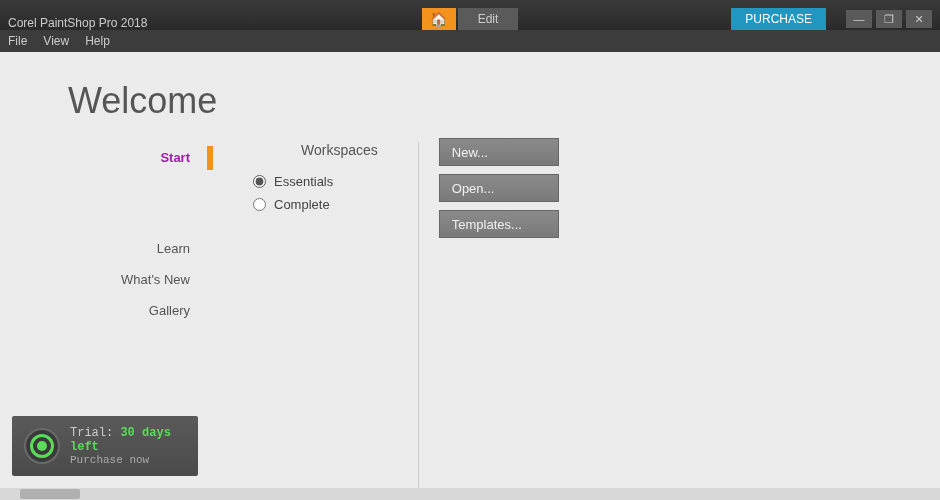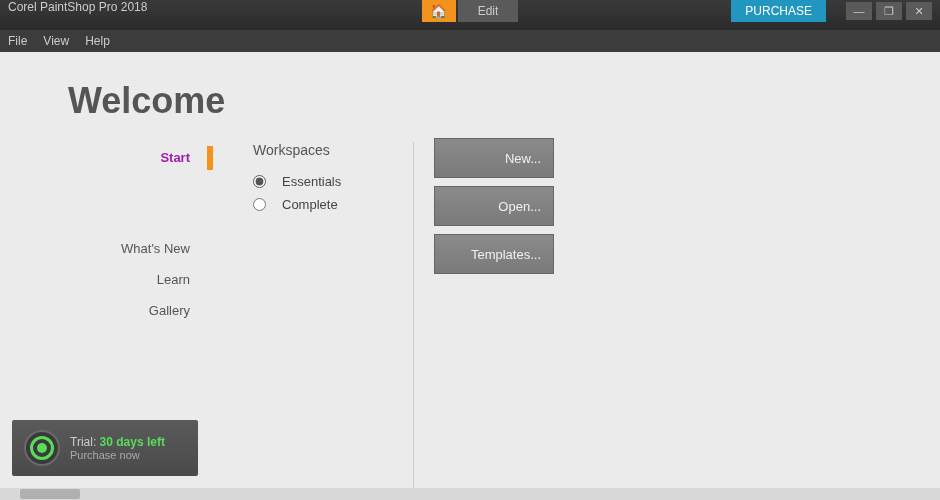--- a/index.html
+++ b/index.html
@@ -10,21 +10,21 @@
       font-family: 'Segoe UI', Tahoma, Geneva, Verdana, sans-serif;
       font-size: 13px;
       background: #e8e8e8;
     }
 
     
     #title-bar {
       background: linear-gradient(to bottom, #3a3a3a, #2a2a2a);
       height: 30px;
       display: flex;
-      align-items: flex-start;
+      align-items: flex-end;
       justify-content: space-between;
       padding: 0 8px;
       user-select: none;
     }
     #title-text {
       color: #ccc;
       font-size: 12px;
     }
     #title-center {
       display: flex;
@@ -102,21 +102,21 @@
     #main {
       background: #ebebeb;
       height: calc(500px - 52px);
       display: flex;
       flex-direction: column;
     }
 
     
     #welcome-heading {
       font-size: 36px;
-      font-weight: 700;
+      font-weight: 400;
       color: #555;
       padding: 28px 0 20px 68px;
     }
 
     
     #content-area {
       display: flex;
       flex: 1;
     }
 
@@ -160,25 +160,26 @@
     
     #workspaces-panel {
       padding: 0 40px;
       min-width: 200px;
     }
     #workspaces-title {
       font-size: 14px;
       color: #555;
       margin-bottom: 16px;
       font-weight: 400;
+      margin-left: 48px;
     }
     .radio-option {
       display: flex;
       align-items: center;
-      gap: 16px;
+      gap: 8px;
       margin-bottom: 8px;
       cursor: pointer;
       color: #444;
       font-size: 13px;
     }
     .radio-option input[type="radio"] {
       accent-color: #555;
       cursor: pointer;
     }
 
@@ -188,22 +189,22 @@
       display: flex;
       flex-direction: column;
       gap: 8px;
       margin-top: -4px;
     }
     .action-btn {
       background: linear-gradient(to bottom, #8a8a8a, #7a7a7a);
       border: 1px solid #666;
       color: #f0f0f0;
       width: 120px;
-      height: 40px;
-      text-align: right;
+      height: 28px;
+      text-align: left;
       padding: 4px 12px;
       cursor: pointer;
       font-size: 13px;
     }
 
     
     #trial-banner {
       background: linear-gradient(to bottom, #5a5a5a, #4a4a4a);
       margin: auto 12px 12px 12px;
       padding: 10px 12px;
@@ -237,20 +238,21 @@
       top: 50%;
       left: 50%;
       transform: translate(-50%, -50%);
       width: 10px;
       height: 10px;
       background: #5adb5a;
       border-radius: 50%;
     }
     #trial-text {
       flex: 1;
+      font-family: Liberation Mono, monospace;
     }
     #trial-days {
       font-size: 12px;
       color: #ccc;
     }
     #trial-days-highlight {
       color: #5adb5a;
       font-weight: bold;
     }
     #trial-purchase {
@@ -306,24 +308,24 @@
   <div id="content-area">
 
     <div id="sidebar" style="position:relative;">
       <div class="sidebar-item active">
         <span>Start</span>
       </div>
 
       <div style="height: 60px;"></div>
 
       <div class="sidebar-item">
+        <span>Learn</span>
+      </div>
+      <div class="sidebar-item">
         <span>What's New</span>
-      </div>
-      <div class="sidebar-item">
-        <span>Learn</span>
       </div>
       <div class="sidebar-item">
         <span>Gallery</span>
       </div>
 
       <div id="trial-banner">
         <div id="trial-icon">
           <div id="trial-icon-inner"></div>
         </div>
         <div id="trial-text">

